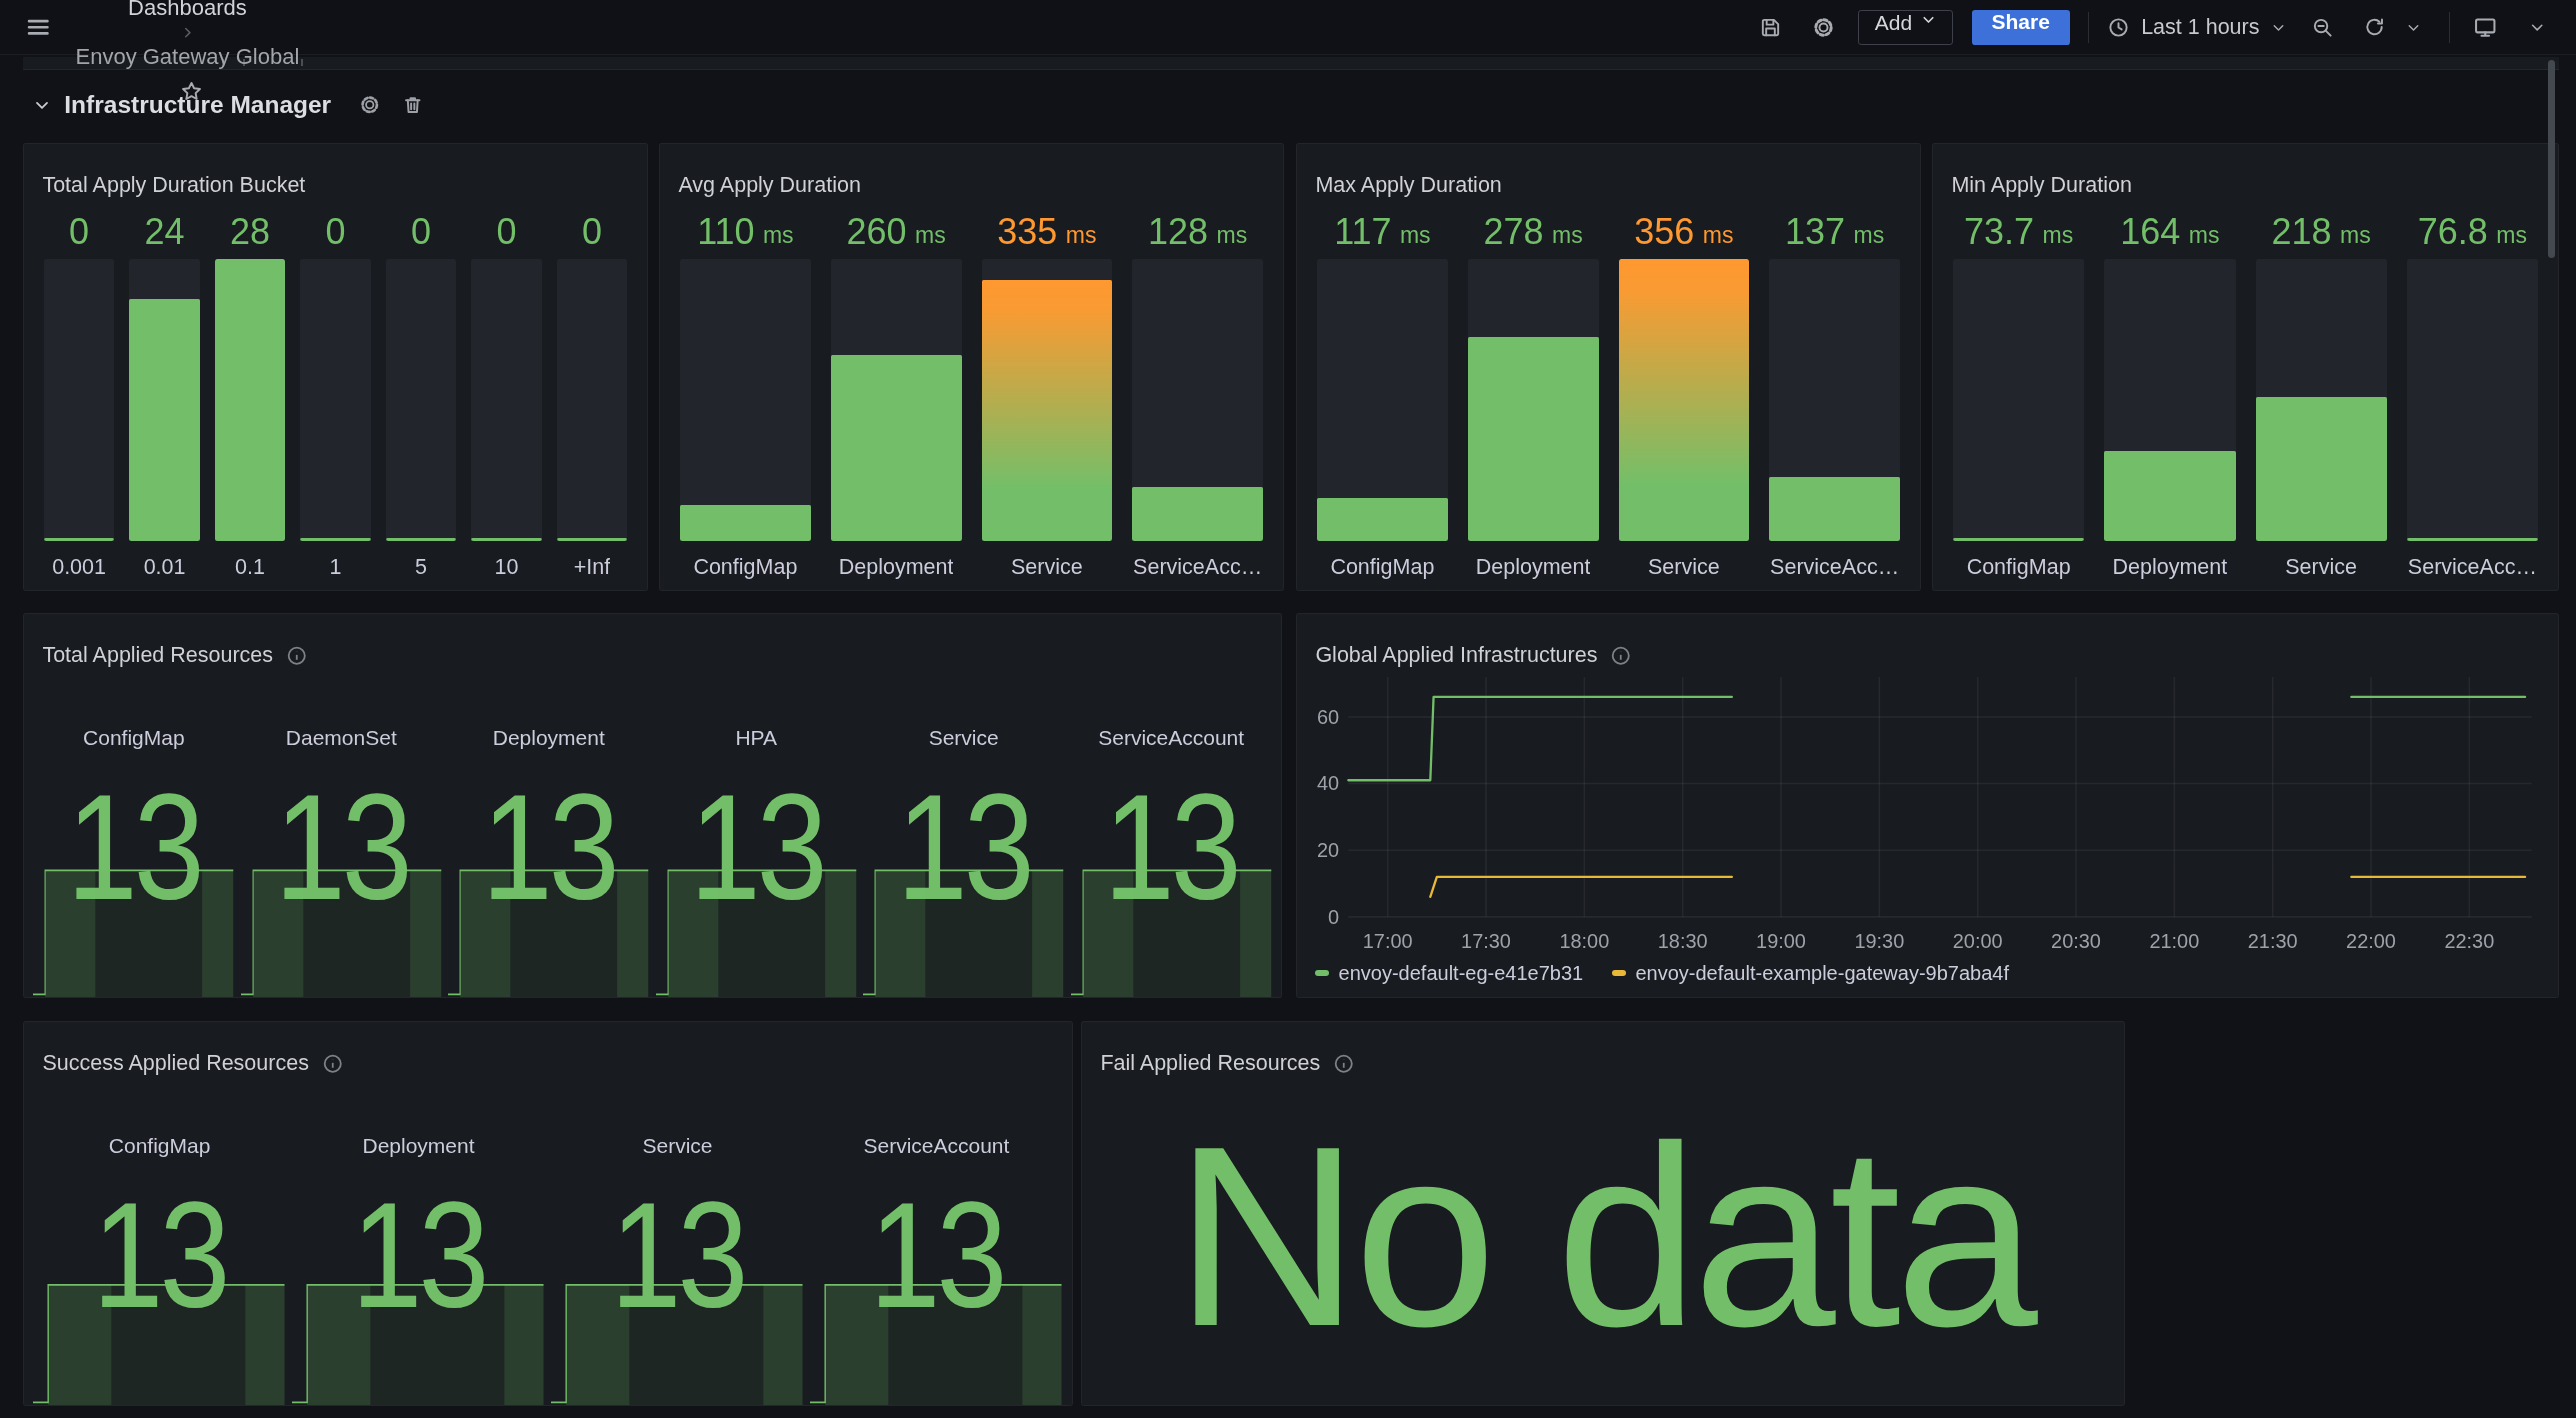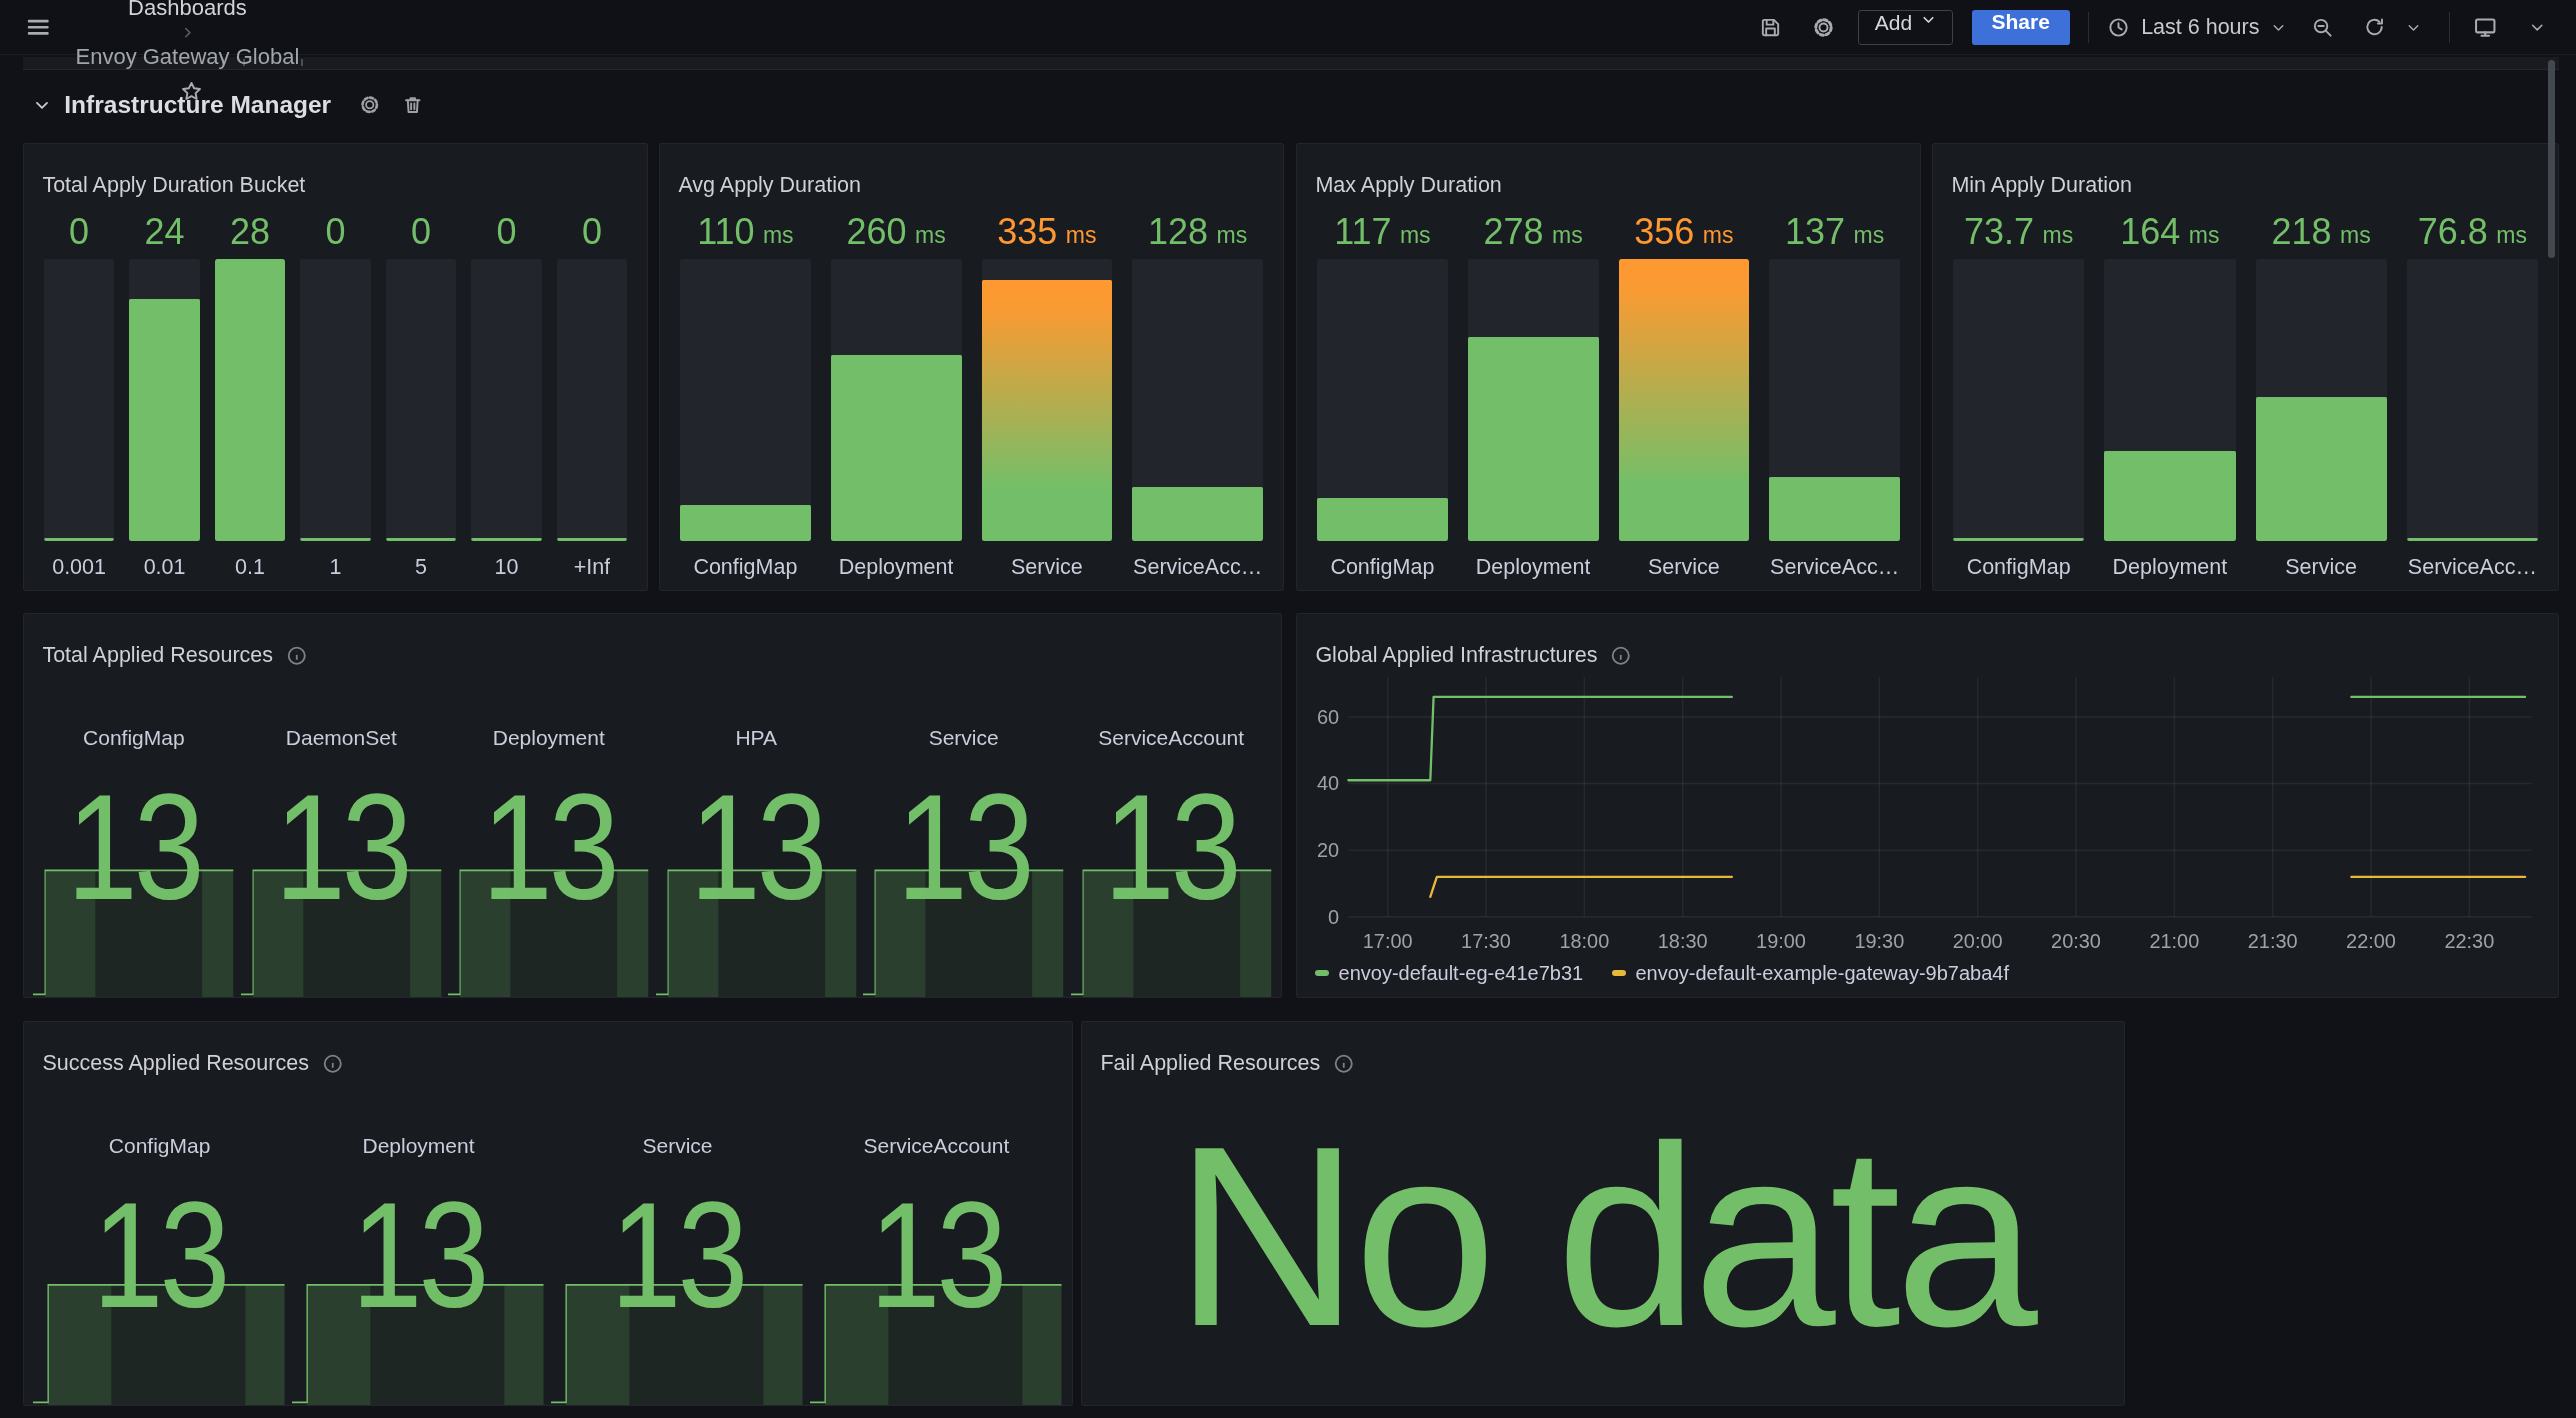--- a/index.html
+++ b/index.html
@@ -137,21 +137,21 @@
     </div>
     <div class="btn btn-share">
       <span>Share</span>
     </div>
     <div class="nav-divider"></div>
     <div class="time-picker">
       <svg width="23" height="23" viewBox="0 0 24 24">
         <circle cx="12" cy="12" r="8.5"></circle>
           <path d="M12 7.5V12l3.3 2"></path>
       </svg>
-      <span>Last 6 hours</span>
+      <span>Last 1 hours</span>
       <svg width="17" height="17" viewBox="0 0 24 24">
           <path d="M6 9.5l6 6 6-6"></path>
         </svg>
     </div>
     <div class="icon-btn">
       <svg width="23" height="23" viewBox="0 0 24 24">
         <circle cx="10.5" cy="10.5" r="6.5"></circle>
           <path d="M15.3 15.3L20.5 20.5M7.7 10.5h5.6"></path>
       </svg>
     </div>

